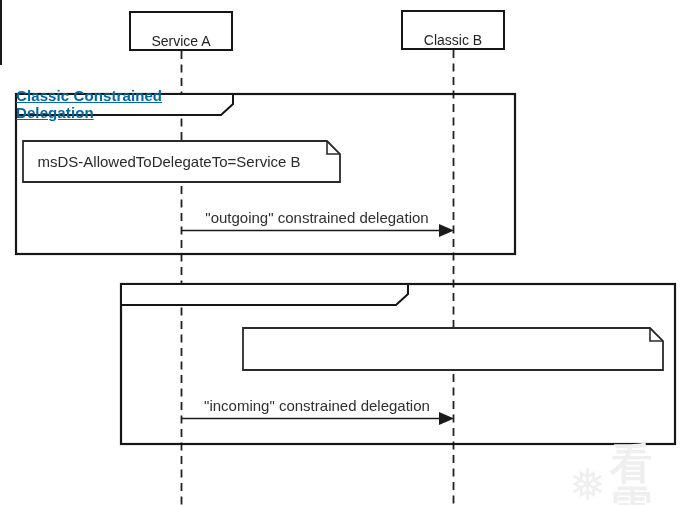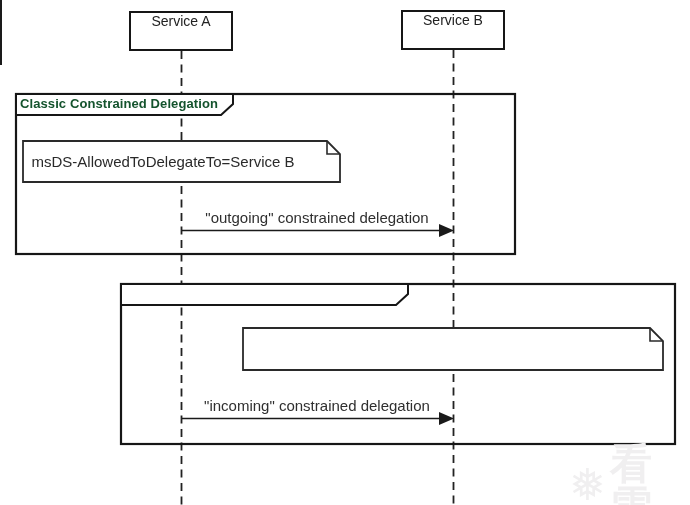--- a/index.html
+++ b/index.html
@@ -20,52 +20,53 @@
     left: 0;
     top: 0;
   }
   .actor-box {
     position: absolute;
     width: 104px;
     height: 40px;
     border: 2.5px solid #161616;
     background: #ffffff;
     display: flex;
-    align-items: flex-start;
+    align-items: flex-end;
     justify-content: center;
     font-size: 14px;
     color: #222222;
     box-sizing: border-box;
     z-index: 3;
   }
   .actor-a { left: 129px; top: 11px; }
   .actor-b { left: 401px; top: 10px; }
   .frame-title {
     position: absolute;
     display: flex;
     align-items: center;
     justify-content: center;
-    font-size: 13px;
+    font-size: 15px;
     font-weight: bold;
-    color: #14532d;
+    color: #0369a1;
     letter-spacing: 0.1px;
     z-index: 5;
+    text-decoration: underline;
   }
   .frame-title-1 { left: 16px; top: 93px; width: 206px; height: 21px; }
   .frame-title-2 { left: 121px; top: 284px; width: 276px; height: 21px; }
   .note-text {
     position: absolute;
     display: flex;
     align-items: center;
     justify-content: center;
     font-size: 15px;
     color: #2a2a2a;
     z-index: 5;
   }
-  .note-text-1 { left: 8px; top: 141px; width: 310px; height: 41px; }
+  .note-text-1 { left: 14px; top: 141px; width: 310px; height: 41px; }
   .note-text-2 { left: 243px; top: 328px; width: 410px; height: 42px; }
   .message-label {
     position: absolute;
     width: 270px;
     text-align: center;
     font-size: 15px;
     color: #2f2f2f;
     z-index: 5;
   }
   .message-label-1 { left: 182px; top: 209px; }
@@ -117,21 +118,21 @@
     <path d="M 650 328 L 650 341 L 663 341" fill="none" stroke="#2a2a2a" stroke-width="1.6"></path>
 
     <line x1="182" y1="418.5" x2="441" y2="418.5" stroke="#1a1a1a" stroke-width="1.6"></line>
     <polygon points="439,412 454,418.5 439,425" fill="#1a1a1a"></polygon>
   </svg>
 
   <div class="actor-box actor-a">
     <span>Service A</span>
   </div>
   <div class="actor-box actor-b">
-    <span>Service B</span>
+    <span>Classic B</span>
   </div>
 
   <div class="frame-title frame-title-1">Classic Constrained Delegation</div>
 
   <div class="note-text note-text-1">msDS-AllowedToDelegateTo=Service B</div>
 
   <div class="message-label message-label-1">"outgoing" constrained delegation</div>
   <div class="message-label message-label-2">"incoming" constrained delegation</div>
 
   <div class="watermark">

